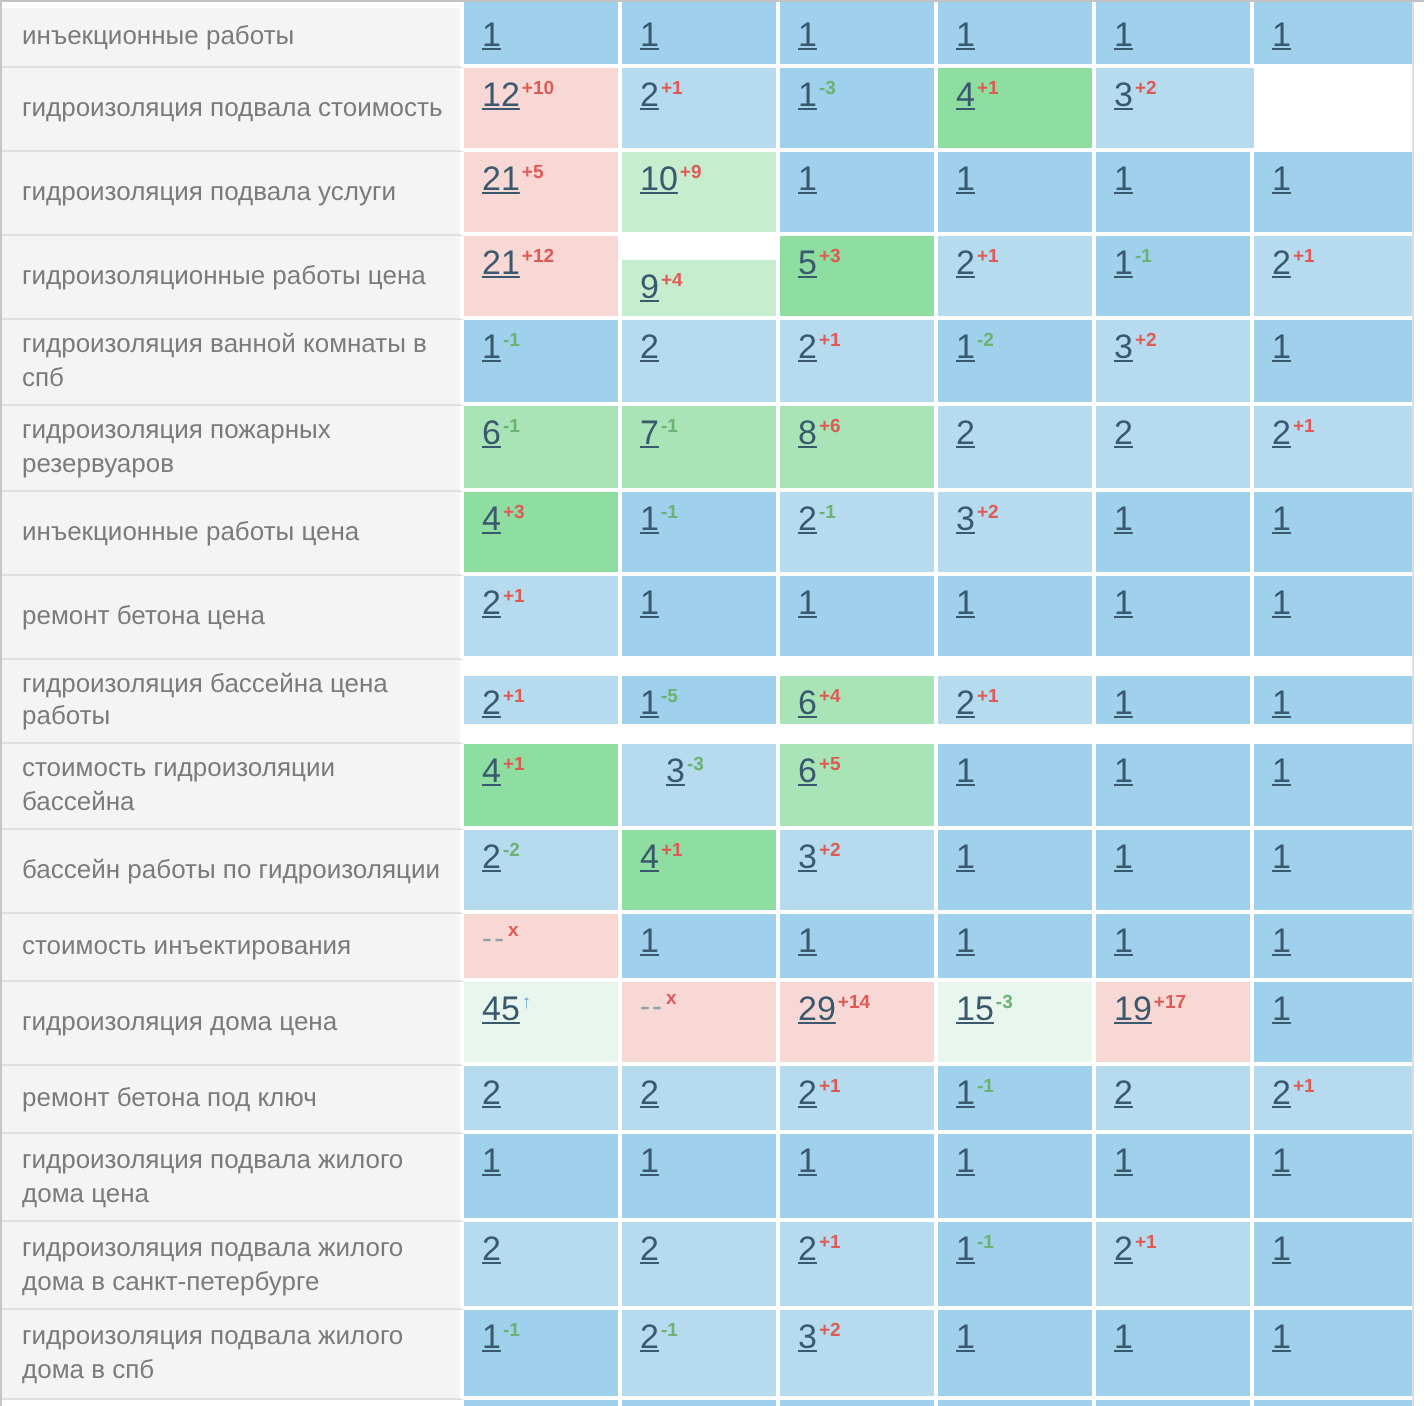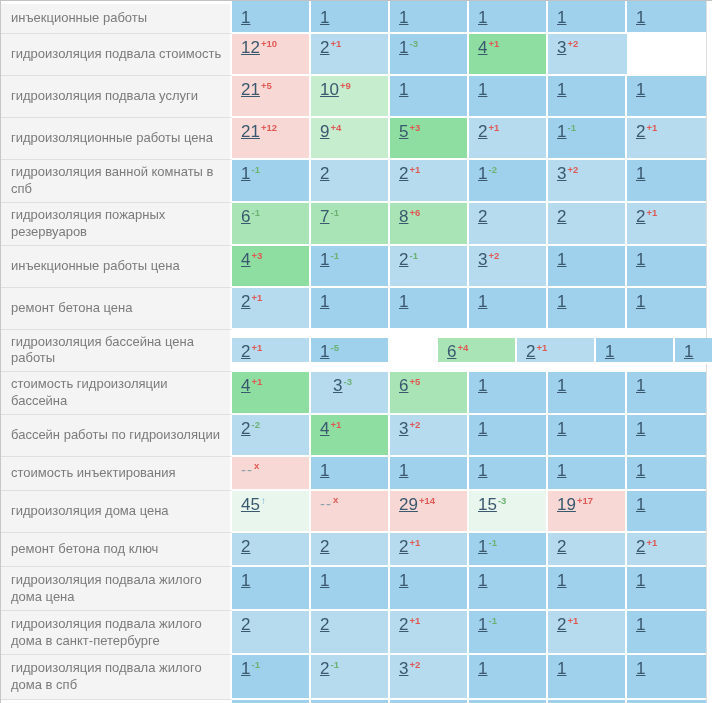--- a/index.html
+++ b/index.html
@@ -72,21 +72,21 @@
           <div class="pos-cell" style="background-color: rgb(248, 216, 213);"><span class="pos-link">21</span><span class="sup" style="color: rgb(223, 90, 85);">+5</span></div>
           <div class="pos-cell" style="background-color: rgb(199, 237, 207);"><span class="pos-link">10</span><span class="sup" style="color: rgb(223, 90, 85);">+9</span></div>
           <div class="pos-cell" style="background-color: rgb(159, 208, 236);"><span class="pos-link">1</span></div>
           <div class="pos-cell" style="background-color: rgb(159, 208, 236);"><span class="pos-link">1</span></div>
           <div class="pos-cell" style="background-color: rgb(159, 208, 236);"><span class="pos-link">1</span></div>
           <div class="pos-cell" style="background-color: rgb(159, 208, 236);"><span class="pos-link">1</span></div>
         </div>
         <div class="trow" style="min-height: 42px;">
           <div class="kw-cell">гидроизоляционные работы цена</div>
           <div class="pos-cell" style="background-color: rgb(248, 216, 213);"><span class="pos-link">21</span><span class="sup" style="color: rgb(223, 90, 85);">+12</span></div>
-          <div class="pos-cell" style="background-color: rgb(199, 237, 207);"><span class="pos-link">9</span><span class="sup" style="color: rgb(223, 90, 85);">+4</span></div>
+          <div class="pos-cell" style="background-color: rgb(199, 237, 207); margin-top: 12px;"><span class="pos-link">9</span><span class="sup" style="color: rgb(223, 90, 85);">+4</span></div>
           <div class="pos-cell" style="background-color: rgb(142, 222, 161);"><span class="pos-link">5</span><span class="sup" style="color: rgb(223, 90, 85);">+3</span></div>
           <div class="pos-cell" style="background-color: rgb(182, 219, 239);"><span class="pos-link">2</span><span class="sup" style="color: rgb(223, 90, 85);">+1</span></div>
           <div class="pos-cell" style="background-color: rgb(159, 208, 236);"><span class="pos-link">1</span><span class="sup" style="color: rgb(108, 178, 115);">-1</span></div>
           <div class="pos-cell" style="background-color: rgb(182, 219, 239);"><span class="pos-link">2</span><span class="sup" style="color: rgb(223, 90, 85);">+1</span></div>
         </div>
         <div class="trow" style="min-height: 42px;">
           <div class="kw-cell">гидроизоляция ванной комнаты в спб</div>
           <div class="pos-cell" style="background-color: rgb(159, 208, 236);"><span class="pos-link">1</span><span class="sup" style="color: rgb(108, 178, 115);">-1</span></div>
           <div class="pos-cell" style="background-color: rgb(182, 219, 239);"><span class="pos-link">2</span></div>
           <div class="pos-cell" style="background-color: rgb(182, 219, 239);"><span class="pos-link">2</span><span class="sup" style="color: rgb(223, 90, 85);">+1</span></div>
@@ -118,21 +118,21 @@
           <div class="pos-cell" style="background-color: rgb(159, 208, 236);"><span class="pos-link">1</span></div>
           <div class="pos-cell" style="background-color: rgb(159, 208, 236);"><span class="pos-link">1</span></div>
           <div class="pos-cell" style="background-color: rgb(159, 208, 236);"><span class="pos-link">1</span></div>
           <div class="pos-cell" style="background-color: rgb(159, 208, 236);"><span class="pos-link">1</span></div>
           <div class="pos-cell" style="background-color: rgb(159, 208, 236);"><span class="pos-link">1</span></div>
         </div>
         <div class="trow" style="min-height: 42px; align-items: center;">
           <div class="kw-cell">гидроизоляция бассейна цена работы</div>
           <div class="pos-cell" style="background-color: rgb(182, 219, 239);"><span class="pos-link">2</span><span class="sup" style="color: rgb(223, 90, 85);">+1</span></div>
           <div class="pos-cell" style="background-color: rgb(159, 208, 236);"><span class="pos-link">1</span><span class="sup" style="color: rgb(108, 178, 115);">-5</span></div>
-          <div class="pos-cell" style="background-color: rgb(169, 228, 182); margin-left: 48px;"><span class="pos-link">6</span><span class="sup" style="color: rgb(223, 90, 85);">+4</span></div>
+          <div class="pos-cell" style="background-color: rgb(169, 228, 182);"><span class="pos-link">6</span><span class="sup" style="color: rgb(223, 90, 85);">+4</span></div>
           <div class="pos-cell" style="background-color: rgb(182, 219, 239);"><span class="pos-link">2</span><span class="sup" style="color: rgb(223, 90, 85);">+1</span></div>
           <div class="pos-cell" style="background-color: rgb(159, 208, 236);"><span class="pos-link">1</span></div>
           <div class="pos-cell" style="background-color: rgb(159, 208, 236);"><span class="pos-link">1</span></div>
         </div>
         <div class="trow" style="min-height: 42px;">
           <div class="kw-cell">стоимость гидроизоляции бассейна</div>
           <div class="pos-cell" style="background-color: rgb(142, 222, 161);"><span class="pos-link">4</span><span class="sup" style="color: rgb(223, 90, 85);">+1</span></div>
           <div class="pos-cell" style="background-color: rgb(182, 219, 239); padding-left: 22px;"><span class="pos-link">3</span><span class="sup" style="color: rgb(108, 178, 115);">-3</span></div>
           <div class="pos-cell" style="background-color: rgb(169, 228, 182);"><span class="pos-link">6</span><span class="sup" style="color: rgb(223, 90, 85);">+5</span></div>
           <div class="pos-cell" style="background-color: rgb(159, 208, 236);"><span class="pos-link">1</span></div>

